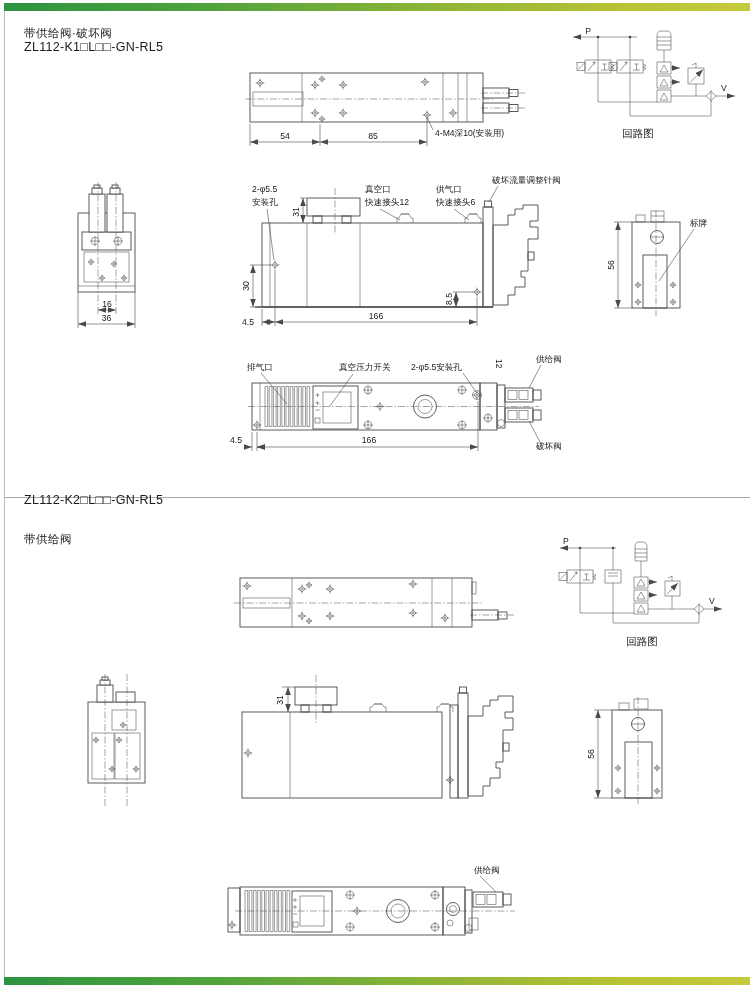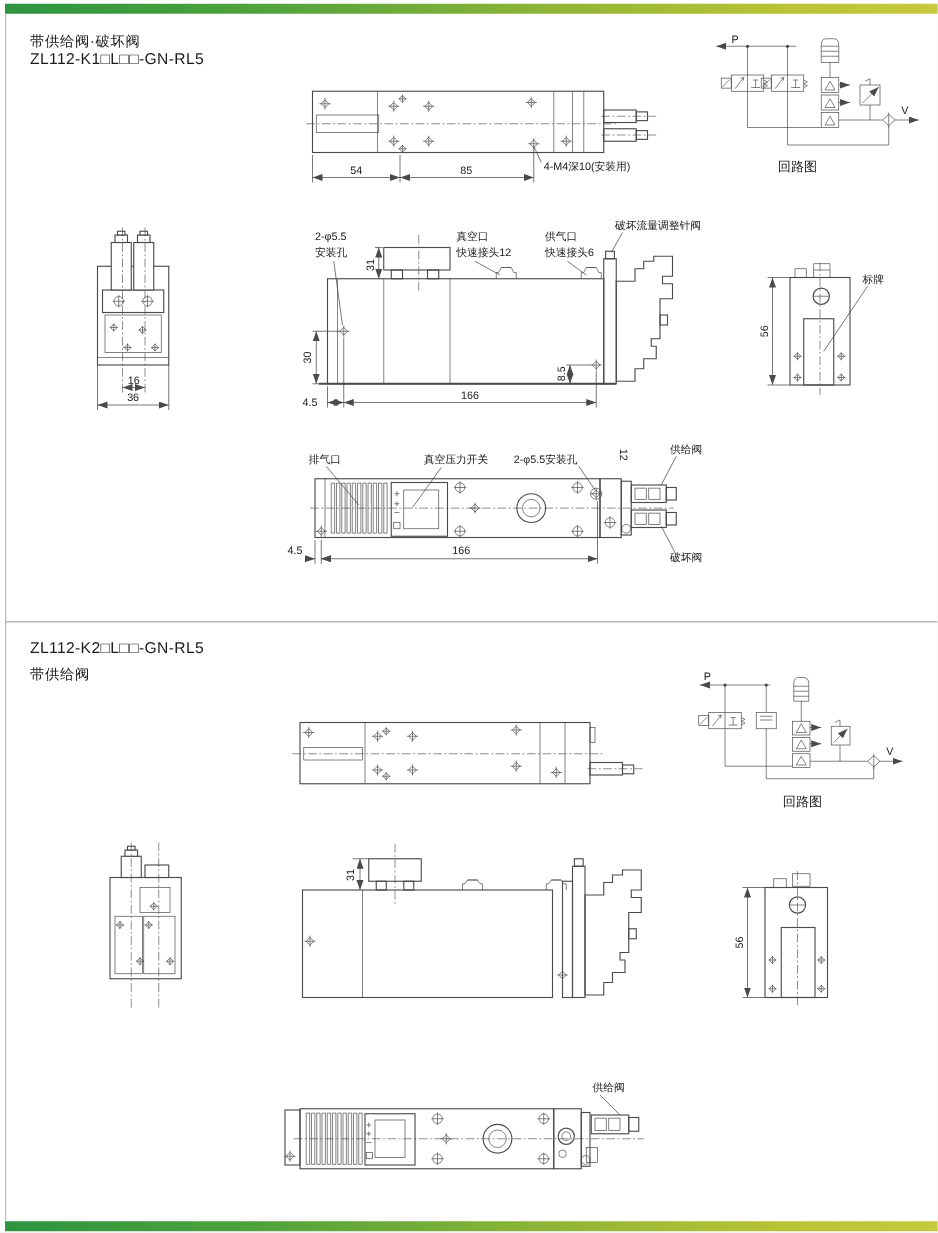--- a/index.html
+++ b/index.html
@@ -343,21 +343,21 @@
       <path class="dim" d="M29,84V103 M34,84V103 M255,53V103"></path>
       <line class="dim" x1="22" y1="99" x2="29" y2="99" marker-end="url(#ar_f)"></line>
       <line class="dim" x1="41" y1="99" x2="34" y2="99" marker-end="url(#ar_f)"></line>
       <text class="dimt" x="13" y="95" text-anchor="middle">4.5</text>
       <line class="dim" x1="34" y1="99" x2="255" y2="99" marker-start="url(#ar_f)" marker-end="url(#ar_f)"></line>
       <text class="dimt" x="146" y="95" text-anchor="middle">166</text>
     </g>
   </svg>
 
   <div class="sec-title" style="top:532px">带供给阀</div>
-  <div class="sec-model" style="top:511px">ZL112-K2□L□□-GN-RL5</div>
+  <div class="sec-model" style="top:493px">ZL112-K2□L□□-GN-RL5</div>
 
   <svg class="drawing" style="left:222px;top:558px" width="300" height="85" viewBox="0 0 300 85">
     <defs>
       <g id="xh_g">
           <path class="thin ln" d="M-4.5,0H4.5M0,-4.5V4.5"></path>
           <rect class="thin ln" x="-2.2" y="-2.2" width="4.4" height="4.4" transform="rotate(45)"></rect>
         </g>
       <g id="dm_g">
           <rect class="thin ln" x="-1.9" y="-1.9" width="3.8" height="3.8" transform="rotate(45)"></rect>
           <path class="thin ln" d="M-3.2,0H3.2M0,-3.2V3.2"></path>

